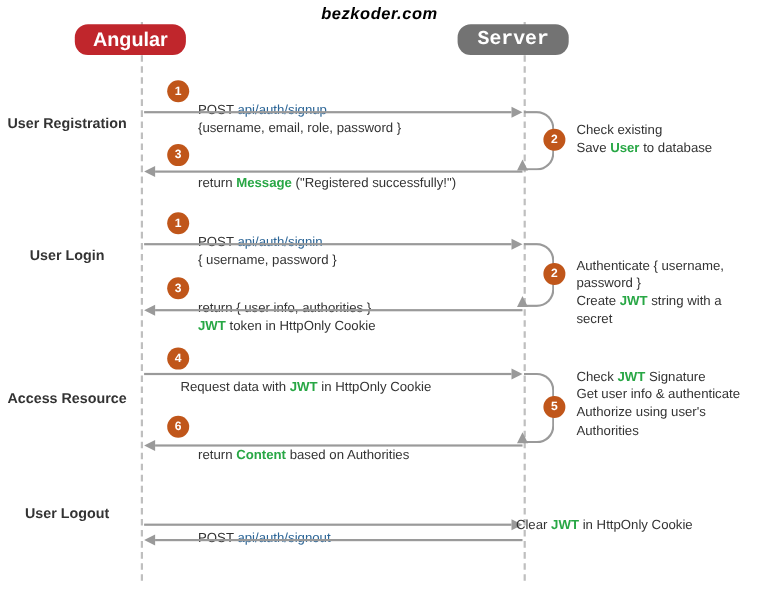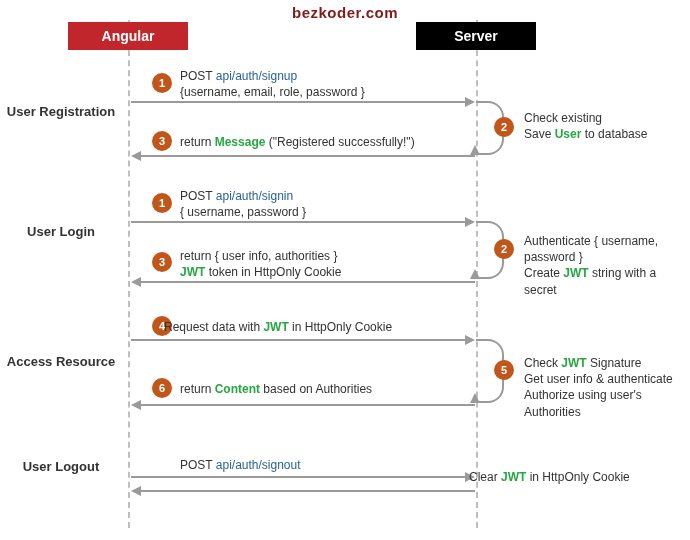--- a/index.html
+++ b/index.html
@@ -1,26 +1,26 @@
 <!DOCTYPE html>
 <html><head>
 <meta charset="utf-8">
 <style>
   * { box-sizing: border-box; margin: 0; padding: 0; }
   body { width: 690px; height: 540px; font-family: Arial, sans-serif; font-size: 12px; background: #fff; position: relative; color: #333; }
-  .watermark { position: absolute; top: 4px; left: 50%; transform: translateX(-50%); color: #7f1d1d; font-size: 15px; font-weight: bold; letter-spacing: .5px; }
+  .watermark { position: absolute; top: 4px; left: 50%; transform: translateX(-50%); font-style: italic; color: #000000; font-size: 15px; font-weight: bold; letter-spacing: .5px; }
   .lifeline { position: absolute; top: 20px; bottom: 12px; width: 0; border-left: 2px dashed #bfbfbf; }
   .lifeline.left { left: 128px; }
   .lifeline.right { left: 476px; }
-  .actor { position: absolute; top: 22px; width: 120px; height: 28px; color: #fff; font-weight: bold; text-align: center; line-height: 28px; font-size: 14px; }
+  .actor { position: absolute; top: 22px; width: 101px; height: 28px; color: #fff; font-weight: bold; text-align: center; line-height: 28px; font-size: 18px; border-radius: 12px; }
   .actor.left { left: 68px; background: #c0262c; }
-  .actor.right { left: 416px; background: #000000; }
+  .actor.right { left: 416px; background: #737373; font-family: Liberation Mono, monospace; }
   .section-label { position: absolute; left: 6px; width: 110px; text-align: center; font-weight: bold; font-size: 13px; line-height: 1.15; }
   .step-badge { position: absolute; width: 20px; height: 20px; border-radius: 50%; background: #c0561a; color: #fff; font-weight: bold; font-size: 11px; text-align: center; line-height: 20px; }
-  .msg { position: absolute; font-size: 12px; line-height: 1.35; }
+  .msg { position: absolute; font-size: 12px; line-height: 1.35; margin-top: 24px; }
   .api { color: #2a6496; }
   .kw-green { color: #28a745; font-weight: bold; }
   .arrow-line { position: absolute; height: 2px; background: #9a9a9a; }
   .arrow-head-r { position: absolute; width: 0; height: 0; border-top: 5px solid transparent; border-bottom: 5px solid transparent; border-left: 10px solid #9a9a9a; }
   .arrow-head-l { position: absolute; width: 0; height: 0; border-top: 5px solid transparent; border-bottom: 5px solid transparent; border-right: 10px solid #9a9a9a; }
   .arrow-head-u { position: absolute; width: 0; height: 0; border-left: 5px solid transparent; border-right: 5px solid transparent; border-bottom: 10px solid #9a9a9a; }
   .curve { position: absolute; width: 28px; border: 2px solid #9a9a9a; border-left: none; border-radius: 0 16px 16px 0; }
   .srv-msg { position: absolute; left: 510px; right: 6px; font-size: 12px; line-height: 1.35; }
 </style>
 </head>
@@ -92,21 +92,21 @@
 <div class="step-badge" style="top:316px;left:152px">4</div>
 <div class="msg" style="top:319px;left:164px">
   <span>Request data with </span><span class="kw-green">JWT</span><span> in HttpOnly Cookie</span>
 </div>
 <div class="arrow-line" style="top:339px;left:131px;width:334px"></div>
 <div class="arrow-head-r" style="top:335px;left:465px"></div>
 
 <div class="curve" style="top:339px;left:476px;height:64px"></div>
 <div class="arrow-head-u" style="top:393px;left:470px"></div>
 <div class="step-badge" style="top:360px;left:494px">5</div>
-<div class="srv-msg" style="top:355px;left:524px">
+<div class="srv-msg" style="top:334px;left:524px">
   <span>Check </span><span class="kw-green">JWT</span><span> Signature</span><br>
   <span>Get user info &amp; authenticate</span><br>
   <span>Authorize using user's Authorities</span>
 </div>
 
 <div class="step-badge" style="top:378px;left:152px">6</div>
 <div class="msg" style="top:381px;left:180px">
   <span>return </span><span class="kw-green">Content</span><span> based on Authorities</span>
 </div>
 <div class="arrow-line" style="top:404px;left:141px;width:334px"></div>

